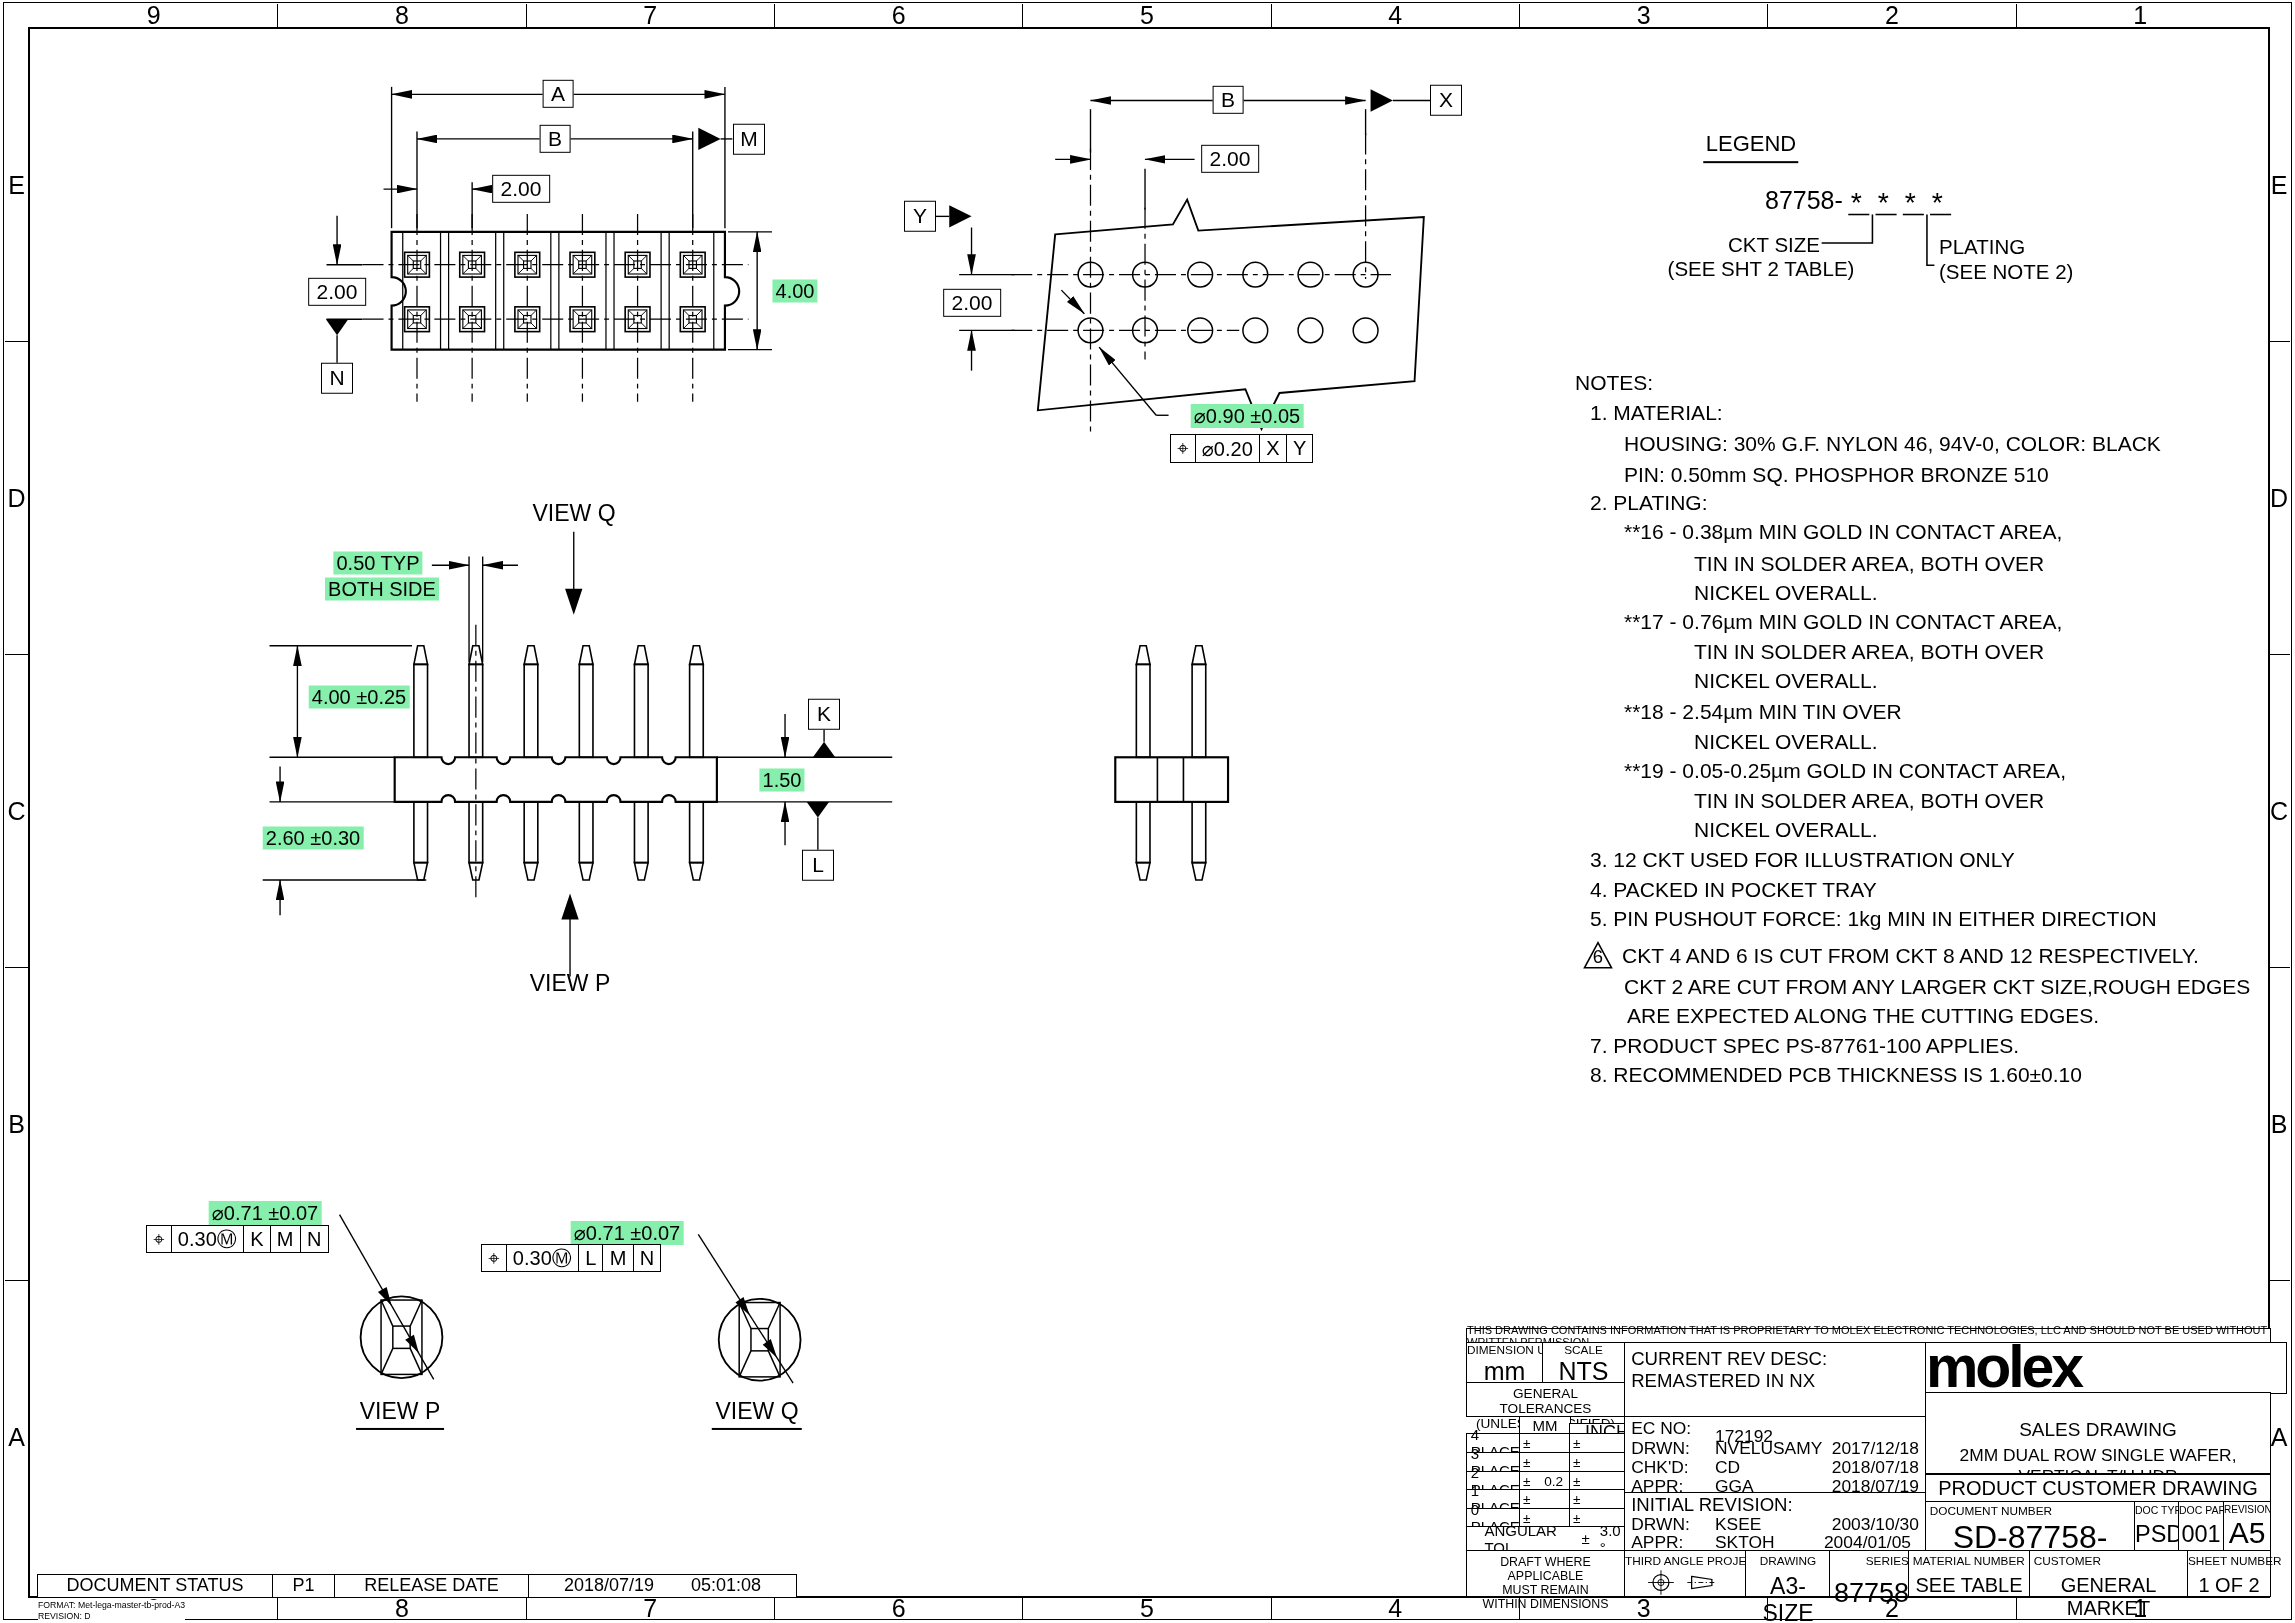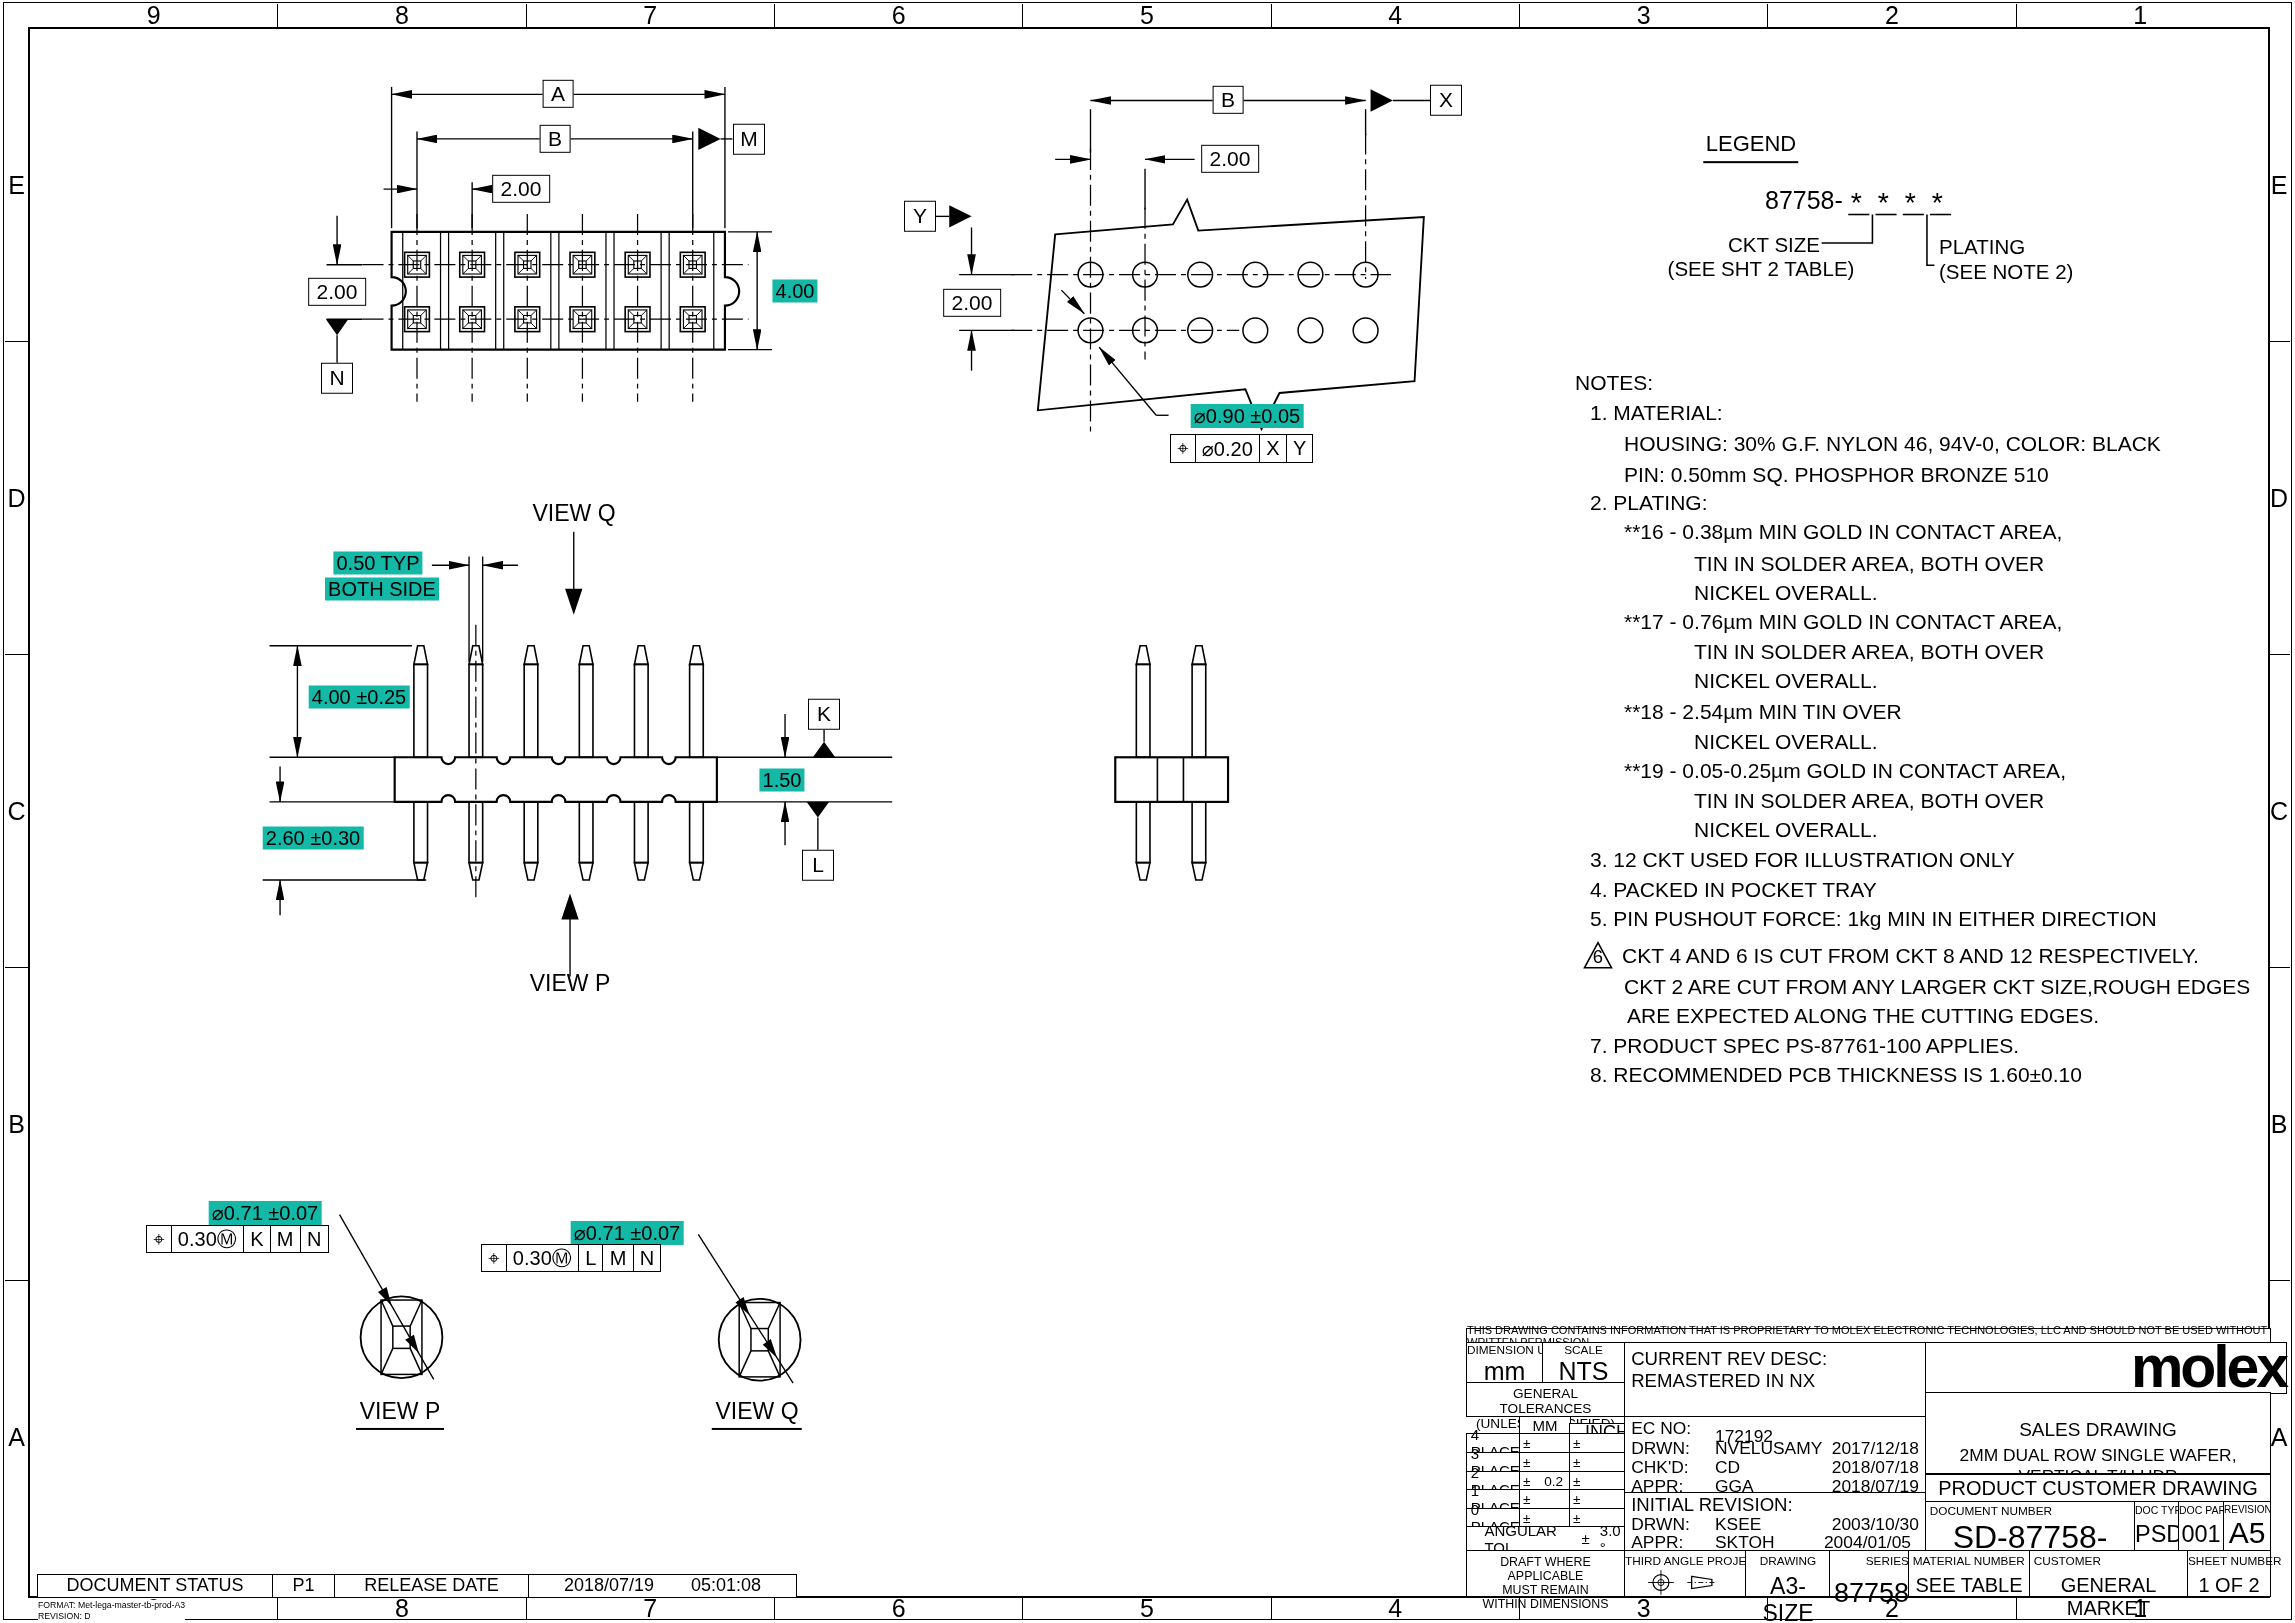--- a/index.html
+++ b/index.html
@@ -1,20 +1,20 @@
 <!DOCTYPE html>
 <html style="font-size:10px"><head>
 <meta charset="utf-8">
 <style>
   html,body{margin:0;padding:0;background:#9a9a9a}
   #sheet{position:relative;width:2295px;height:1623px;background:#fff;color:#000;
          font-family:"Liberation Sans","DejaVu Sans",sans-serif;overflow:hidden}
   .abs{position:absolute}
   .ctr{transform:translate(-50%,-50%);white-space:nowrap}
-  .dim{font-size:20px;background:#14b8a6;padding:0 3.1px;white-space:nowrap}
+  .dim{font-size:20px;background:#86efac;padding:0 3.1px;white-space:nowrap}
   .dimbox{font-size:21px;background:#fff;border:1.9px solid #000;padding:1.2px 7.4px;white-space:nowrap}
   .datum{font-size:21px;background:#fff;border:1.9px solid #000;width:30px;height:28.5px;
          display:flex;align-items:center;justify-content:center}
   .note{font-size:21px;white-space:nowrap}
   .vlabel{font-size:23px;white-space:nowrap}
   .vlabel.u{border-bottom:2.5px solid #000;padding:0 3.7px 3.1px}
   .fcf{display:flex;border:1.9px solid #000;background:#fff;font-size:20px;height:29px;box-sizing:border-box}
   .fcf>div{display:flex;align-items:center;justify-content:center;border-right:1.9px solid #000;padding:0 6.2px;white-space:nowrap}
   .fcf>div:last-child{border-right:none}
   .band{position:absolute;display:flex;font-size:25px}
@@ -442,21 +442,21 @@
     <div class="tbc" style="left:158px;top:164px;width:302px;height:59px;font-size:17.4px">
       <div style="position:absolute;left:6.2px;top:1.2px;font-size:18.6px">INITIAL REVISION:</div>
       <div style="position:absolute;left:6.2px;top:20.5px">DRWN:</div>
       <div style="position:absolute;left:90px;top:20.5px">KSEE</div>
       <div style="position:absolute;right:6.2px;top:20.5px">2003/10/30</div>
       <div style="position:absolute;left:6.2px;top:39px">APPR:</div>
       <div style="position:absolute;left:90px;top:39px">SKTOH</div>
       <div style="position:absolute;right:14px;top:39px">2004/01/05</div>
     </div>
 
-    <div class="tbc" style="left:459px;top:13.6px;width:362px;height:52px;display:flex;align-items:center;justify-content:flex-end">
+    <div class="tbc" style="left:459px;top:13.6px;width:362px;height:52px;display:flex;align-items:center;justify-content:flex-start">
       <span style="font-size:59px;font-weight:900;letter-spacing:-3.1px;line-height:1">molex</span>
     </div>
     <div class="tbc" style="left:459px;top:64px;width:346px;height:82px;text-align:center">
       <div style="font-size:19px;margin-top:26px">SALES DRAWING</div>
       <div style="font-size:17.4px;margin-top:3.7px">2MM DUAL ROW SINGLE WAFER, VERTICAL T/H HDR</div>
     </div>
     <div class="tbc" style="left:459px;top:146px;width:346px;height:28.5px;display:flex;align-items:center;justify-content:center;font-size:20px">PRODUCT CUSTOMER DRAWING</div>
     <div class="tbc" style="left:459px;top:173px;width:210px;height:50px">
       <div class="hdr" style="padding:1.9px 0 0 3.7px">DOCUMENT NUMBER</div>
       <div style="font-size:32px;text-align:center;margin-top:1.2px">SD-87758-107</div>

